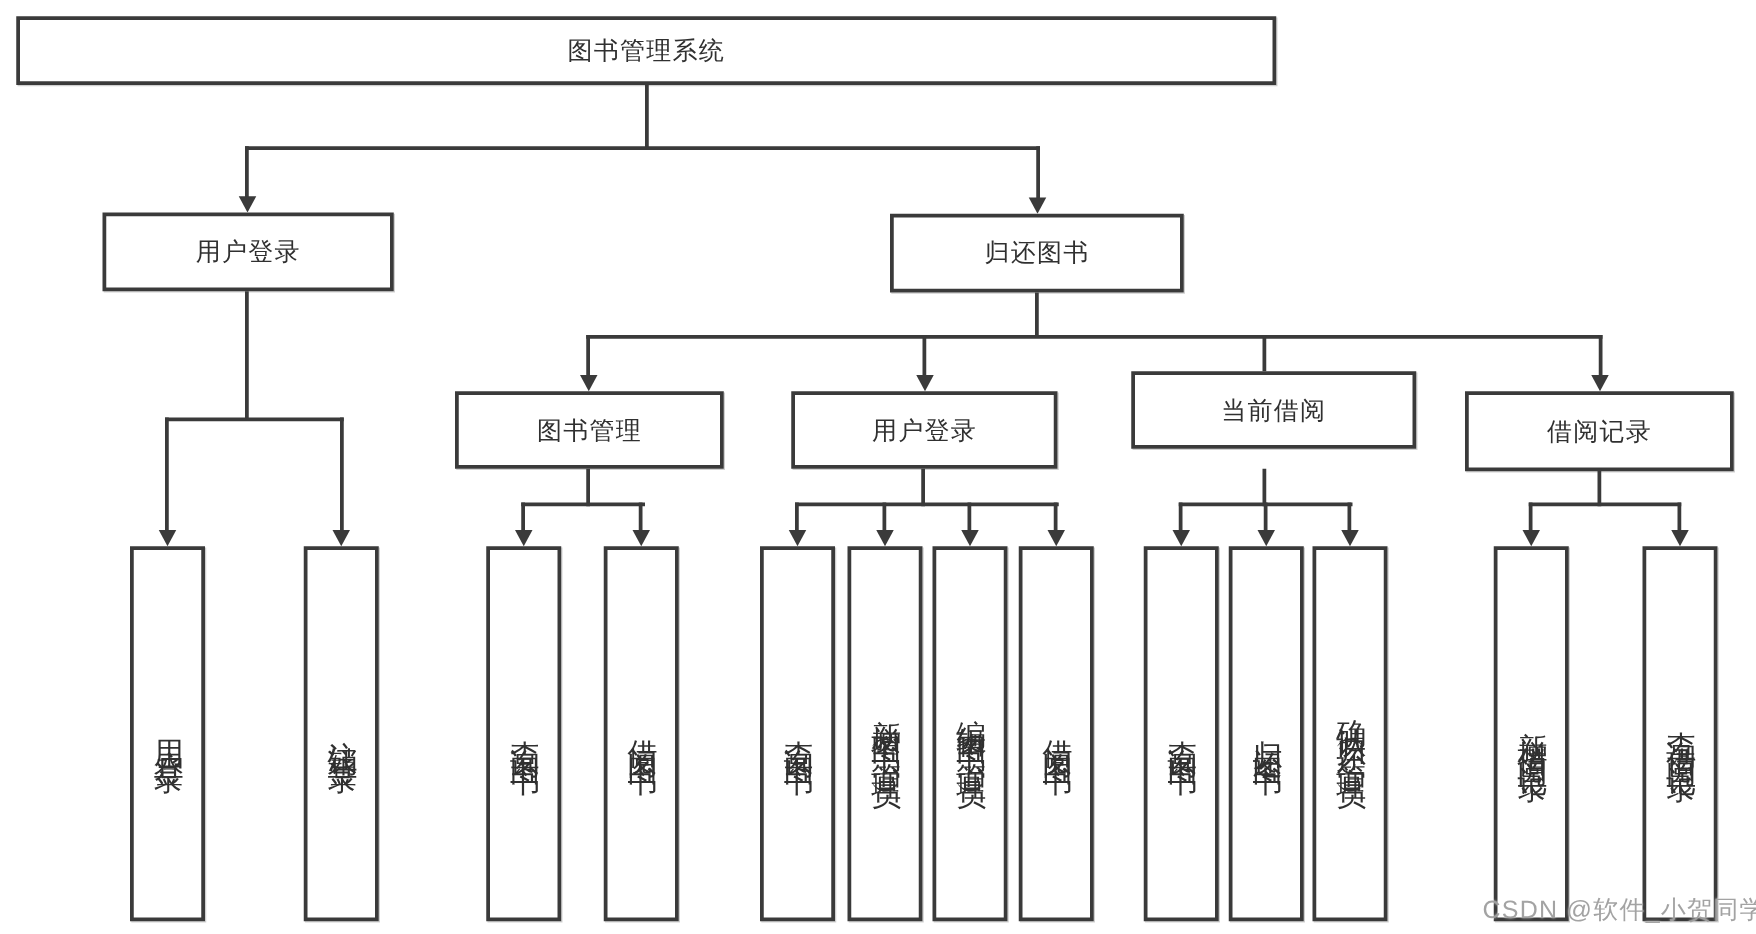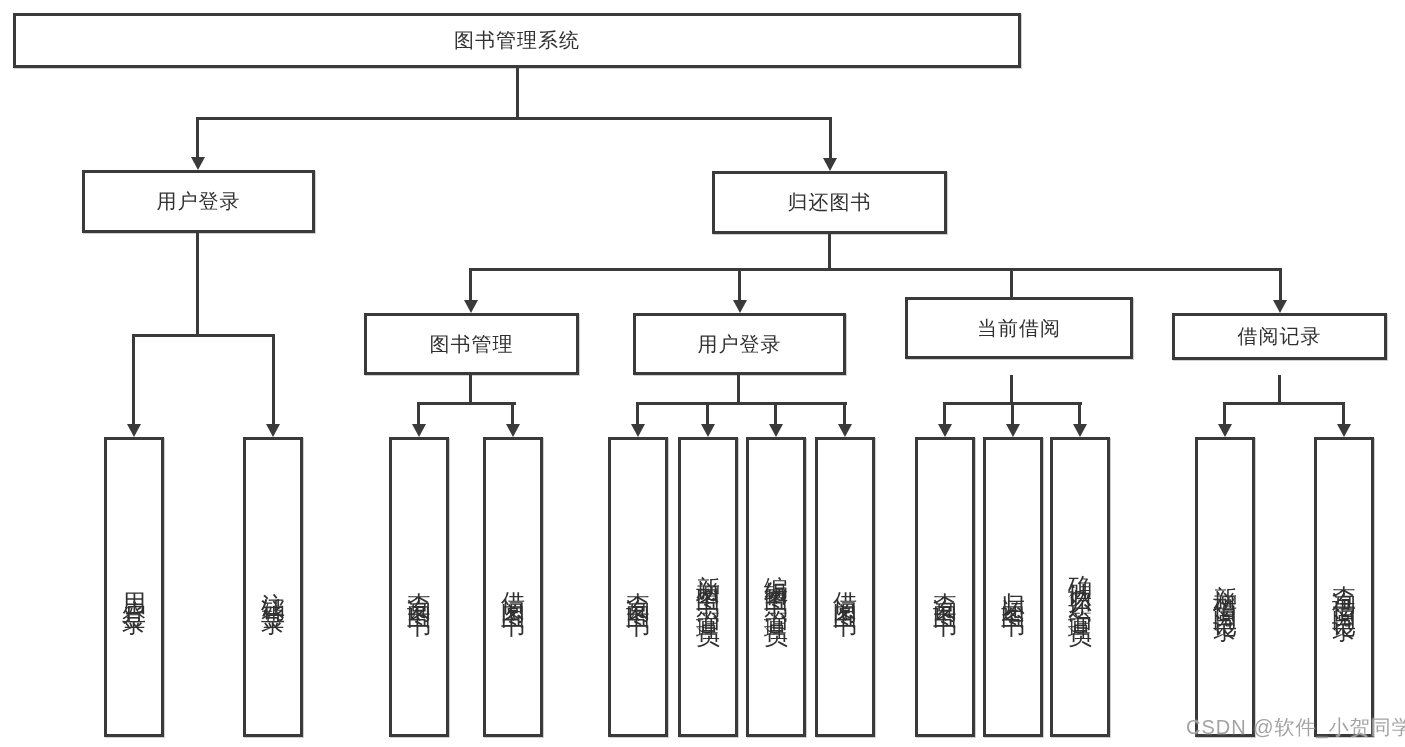--- a/index.html
+++ b/index.html
@@ -62,21 +62,21 @@
   <div class="ln" style="left:1010px;top:268px;width:3px;height:34px"></div>
   <div class="ln" style="left:1279px;top:268px;width:3px;height:34px"></div>
   <div class="arrow" style="left:464px;top:300px"></div>
   <div class="arrow" style="left:733px;top:300px"></div>
   <div class="arrow" style="left:1005px;top:300px"></div>
   <div class="arrow" style="left:1273px;top:300px"></div>
 
   <div class="box h" style="left:364px;top:313px;width:215px;height:62px">图书管理</div>
   <div class="box h" style="left:633px;top:313px;width:213px;height:62px">用户登录</div>
   <div class="box h" style="left:905px;top:297px;width:228px;height:62px">当前借阅</div>
-  <div class="box h" style="left:1172px;top:313px;width:215px;height:47px">借阅记录</div>
+  <div class="box h" style="left:1172px;top:313px;width:215px;height:64px">借阅记录</div>
 
   <div class="ln" style="left:469px;top:375px;width:3px;height:30px"></div>
   <div class="ln" style="left:417px;top:402px;width:99px;height:3px"></div>
   <div class="ln" style="left:417px;top:402px;width:3px;height:24px"></div>
   <div class="ln" style="left:511px;top:402px;width:3px;height:24px"></div>
   <div class="arrow" style="left:412px;top:424px"></div>
   <div class="arrow" style="left:506px;top:424px"></div>
 
   <div class="ln" style="left:737px;top:375px;width:3px;height:30px"></div>
   <div class="ln" style="left:636px;top:402px;width:211px;height:3px"></div>

